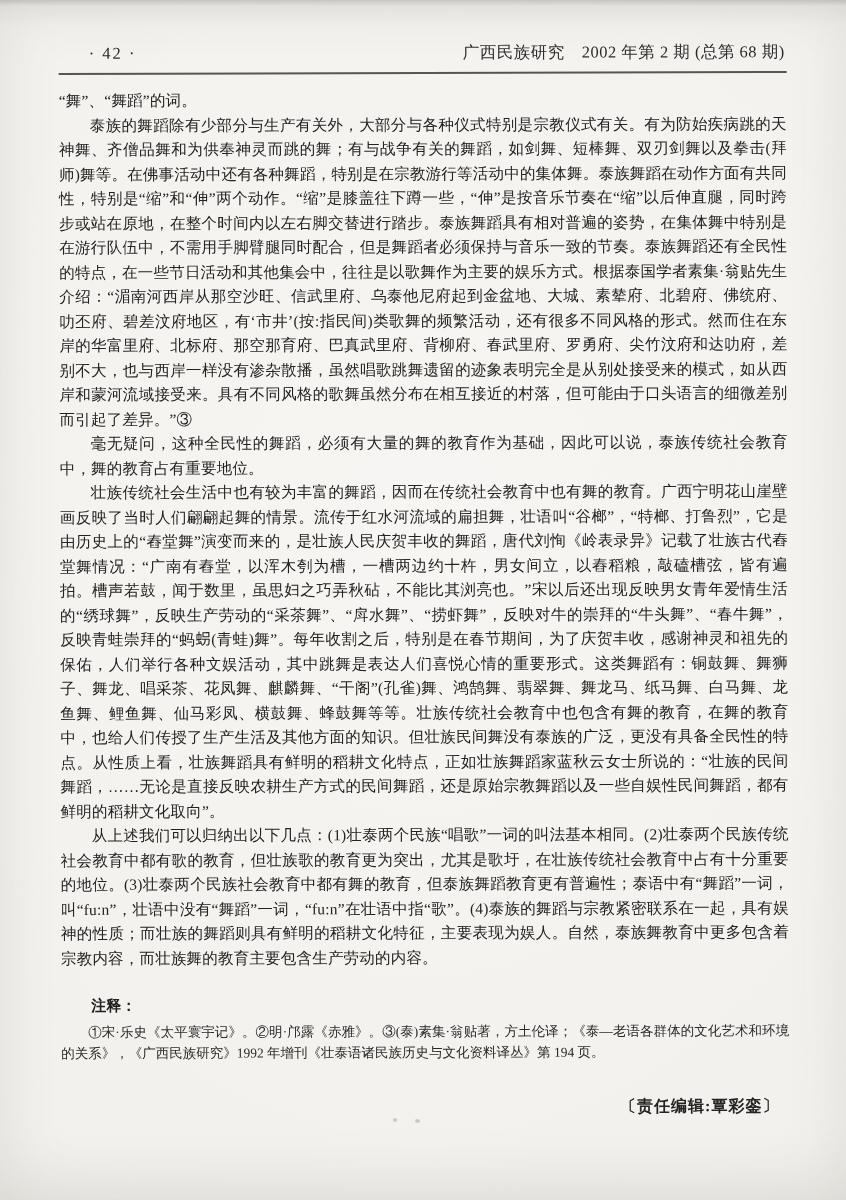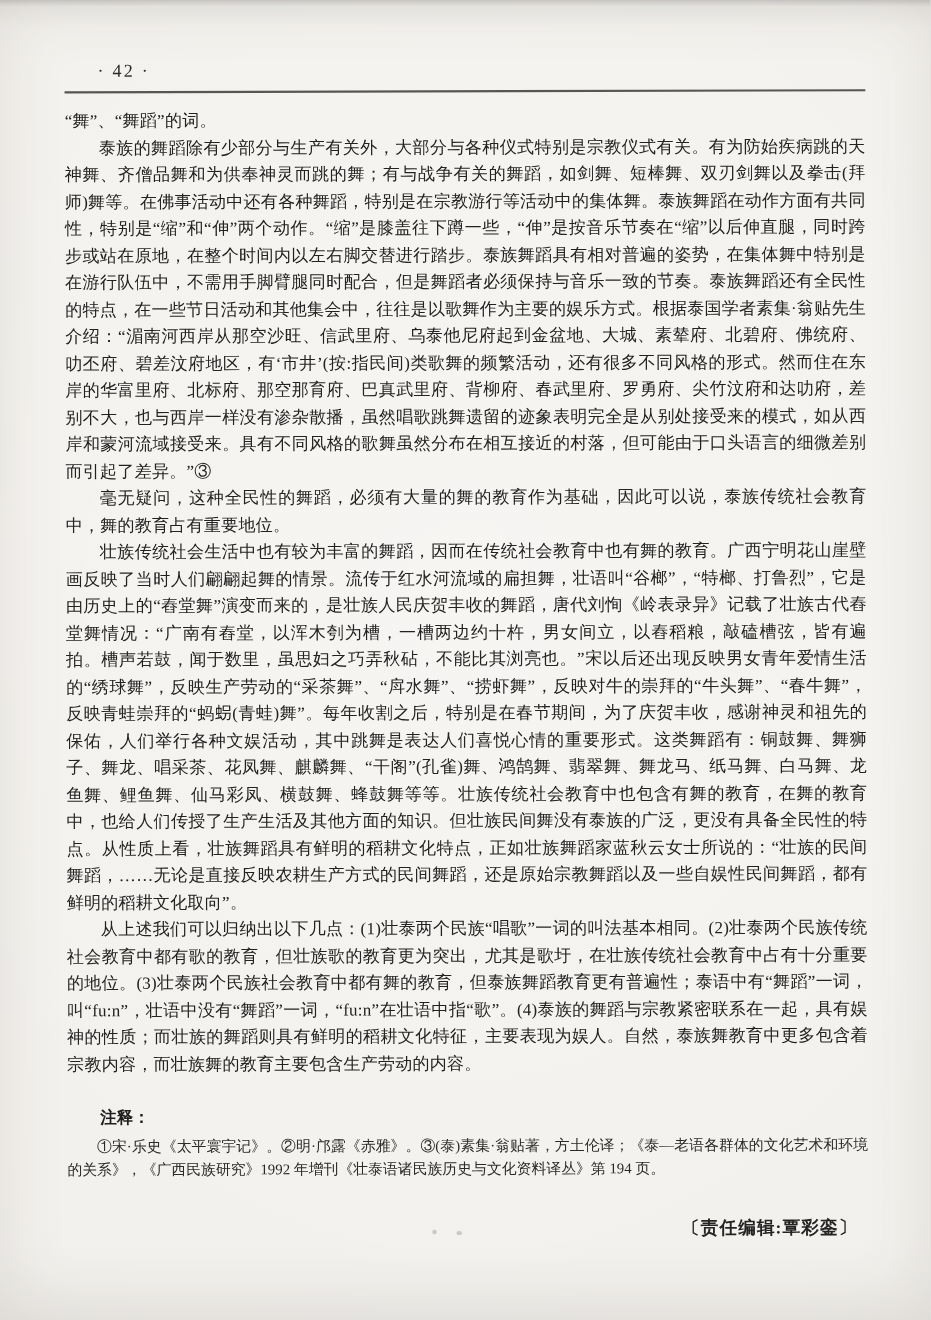--- a/index.html
+++ b/index.html
@@ -18,21 +18,21 @@
   }
   .inner{
     position:absolute;left:60px;top:42px;width:728px;
     transform:rotate(-0.15deg);
   }
   .header{
     display:flex;justify-content:space-between;align-items:baseline;
     font-size:16.5px;color:#2c2c2c;
     padding:0 2px 6px 2px;
   }
-  .pagenum{letter-spacing:2px;padding-left:28px;margin-top:12px;}
+  .pagenum{letter-spacing:2px;padding-left:28px;}
   .journal{letter-spacing:0.5px;}
   .rule{height:2px;background:#3a3a38;margin-top:2px;opacity:0.85;}
   .article{margin-top:14px;font-size:15.5px;line-height:24.5px;color:#222;}
   .article p{
     margin:0;text-align:justify;text-indent:2em;
     letter-spacing:0.2px;
   }
   .article p.cont{text-indent:0;}
   .notes{margin-top:26px;}
   .notes-heading{font-weight:bold;font-size:15px;padding-left:2em;color:#1f1f1f;}
@@ -49,20 +49,21 @@
   .dust.d2{left:415px;top:1119px;width:5px;height:4px;}
 </style>
 </head>
 <body>
 
 <div class="page">
   <div class="inner">
 
     <div class="header">
       <span class="pagenum">· 42 ·</span>
+      <span class="journal">广西民族研究　2002 年第 2 期 (总第 68 期)</span>
     </div>
     <div class="rule"></div>
 
     <div class="article">
       <p class="cont">“舞”、“舞蹈”的词。</p>
       <p>泰族的舞蹈除有少部分与生产有关外，大部分与各种仪式特别是宗教仪式有关。有为防始疾病跳的天神舞、齐僧品舞和为供奉神灵而跳的舞；有与战争有关的舞蹈，如剑舞、短棒舞、双刃剑舞以及拳击(拜师)舞等。在佛事活动中还有各种舞蹈，特别是在宗教游行等活动中的集体舞。泰族舞蹈在动作方面有共同性，特别是“缩”和“伸”两个动作。“缩”是膝盖往下蹲一些，“伸”是按音乐节奏在“缩”以后伸直腿，同时跨步或站在原地，在整个时间内以左右脚交替进行踏步。泰族舞蹈具有相对普遍的姿势，在集体舞中特别是在游行队伍中，不需用手脚臂腿同时配合，但是舞蹈者必须保持与音乐一致的节奏。泰族舞蹈还有全民性的特点，在一些节日活动和其他集会中，往往是以歌舞作为主要的娱乐方式。根据泰国学者素集·翁贴先生介绍：“湄南河西岸从那空沙旺、信武里府、乌泰他尼府起到金盆地、大城、素辇府、北碧府、佛统府、叻丕府、碧差汶府地区，有‘市井’(按:指民间)类歌舞的频繁活动，还有很多不同风格的形式。然而住在东岸的华富里府、北标府、那空那育府、巴真武里府、背柳府、春武里府、罗勇府、尖竹汶府和达叻府，差别不大，也与西岸一样没有渗杂散播，虽然唱歌跳舞遗留的迹象表明完全是从别处接受来的模式，如从西岸和蒙河流域接受来。具有不同风格的歌舞虽然分布在相互接近的村落，但可能由于口头语言的细微差别而引起了差异。”③</p>
       <p>毫无疑问，这种全民性的舞蹈，必须有大量的舞的教育作为基础，因此可以说，泰族传统社会教育中，舞的教育占有重要地位。</p>
       <p>壮族传统社会生活中也有较为丰富的舞蹈，因而在传统社会教育中也有舞的教育。广西宁明花山崖壁画反映了当时人们翩翩起舞的情景。流传于红水河流域的扁担舞，壮语叫“谷榔”，“特榔、打鲁烈”，它是由历史上的“舂堂舞”演变而来的，是壮族人民庆贺丰收的舞蹈，唐代刘恂《岭表录异》记载了壮族古代舂堂舞情况：“广南有舂堂，以浑木刳为槽，一槽两边约十杵，男女间立，以舂稻粮，敲磕槽弦，皆有遍拍。槽声若鼓，闻于数里，虽思妇之巧弄秋砧，不能比其浏亮也。”宋以后还出现反映男女青年爱情生活的“绣球舞”，反映生产劳动的“采茶舞”、“戽水舞”、“捞虾舞”，反映对牛的崇拜的“牛头舞”、“春牛舞”，反映青蛙崇拜的“蚂𧊅(青蛙)舞”。每年收割之后，特别是在春节期间，为了庆贺丰收，感谢神灵和祖先的保佑，人们举行各种文娱活动，其中跳舞是表达人们喜悦心情的重要形式。这类舞蹈有：铜鼓舞、舞狮子、舞龙、唱采茶、花凤舞、麒麟舞、“干阁”(孔雀)舞、鸿鹄舞、翡翠舞、舞龙马、纸马舞、白马舞、龙鱼舞、鲤鱼舞、仙马彩凤、横鼓舞、蜂鼓舞等等。壮族传统社会教育中也包含有舞的教育，在舞的教育中，也给人们传授了生产生活及其他方面的知识。但壮族民间舞没有泰族的广泛，更没有具备全民性的特点。从性质上看，壮族舞蹈具有鲜明的稻耕文化特点，正如壮族舞蹈家蓝秋云女士所说的：“壮族的民间舞蹈，……无论是直接反映农耕生产方式的民间舞蹈，还是原始宗教舞蹈以及一些自娱性民间舞蹈，都有鲜明的稻耕文化取向”。</p>
       <p>从上述我们可以归纳出以下几点：(1)壮泰两个民族“唱歌”一词的叫法基本相同。(2)壮泰两个民族传统社会教育中都有歌的教育，但壮族歌的教育更为突出，尤其是歌圩，在壮族传统社会教育中占有十分重要的地位。(3)壮泰两个民族社会教育中都有舞的教育，但泰族舞蹈教育更有普遍性；泰语中有“舞蹈”一词，叫“fu:n”，壮语中没有“舞蹈”一词，“fu:n”在壮语中指“歌”。(4)泰族的舞蹈与宗教紧密联系在一起，具有娱神的性质；而壮族的舞蹈则具有鲜明的稻耕文化特征，主要表现为娱人。自然，泰族舞教育中更多包含着宗教内容，而壮族舞的教育主要包含生产劳动的内容。</p>
     </div>

